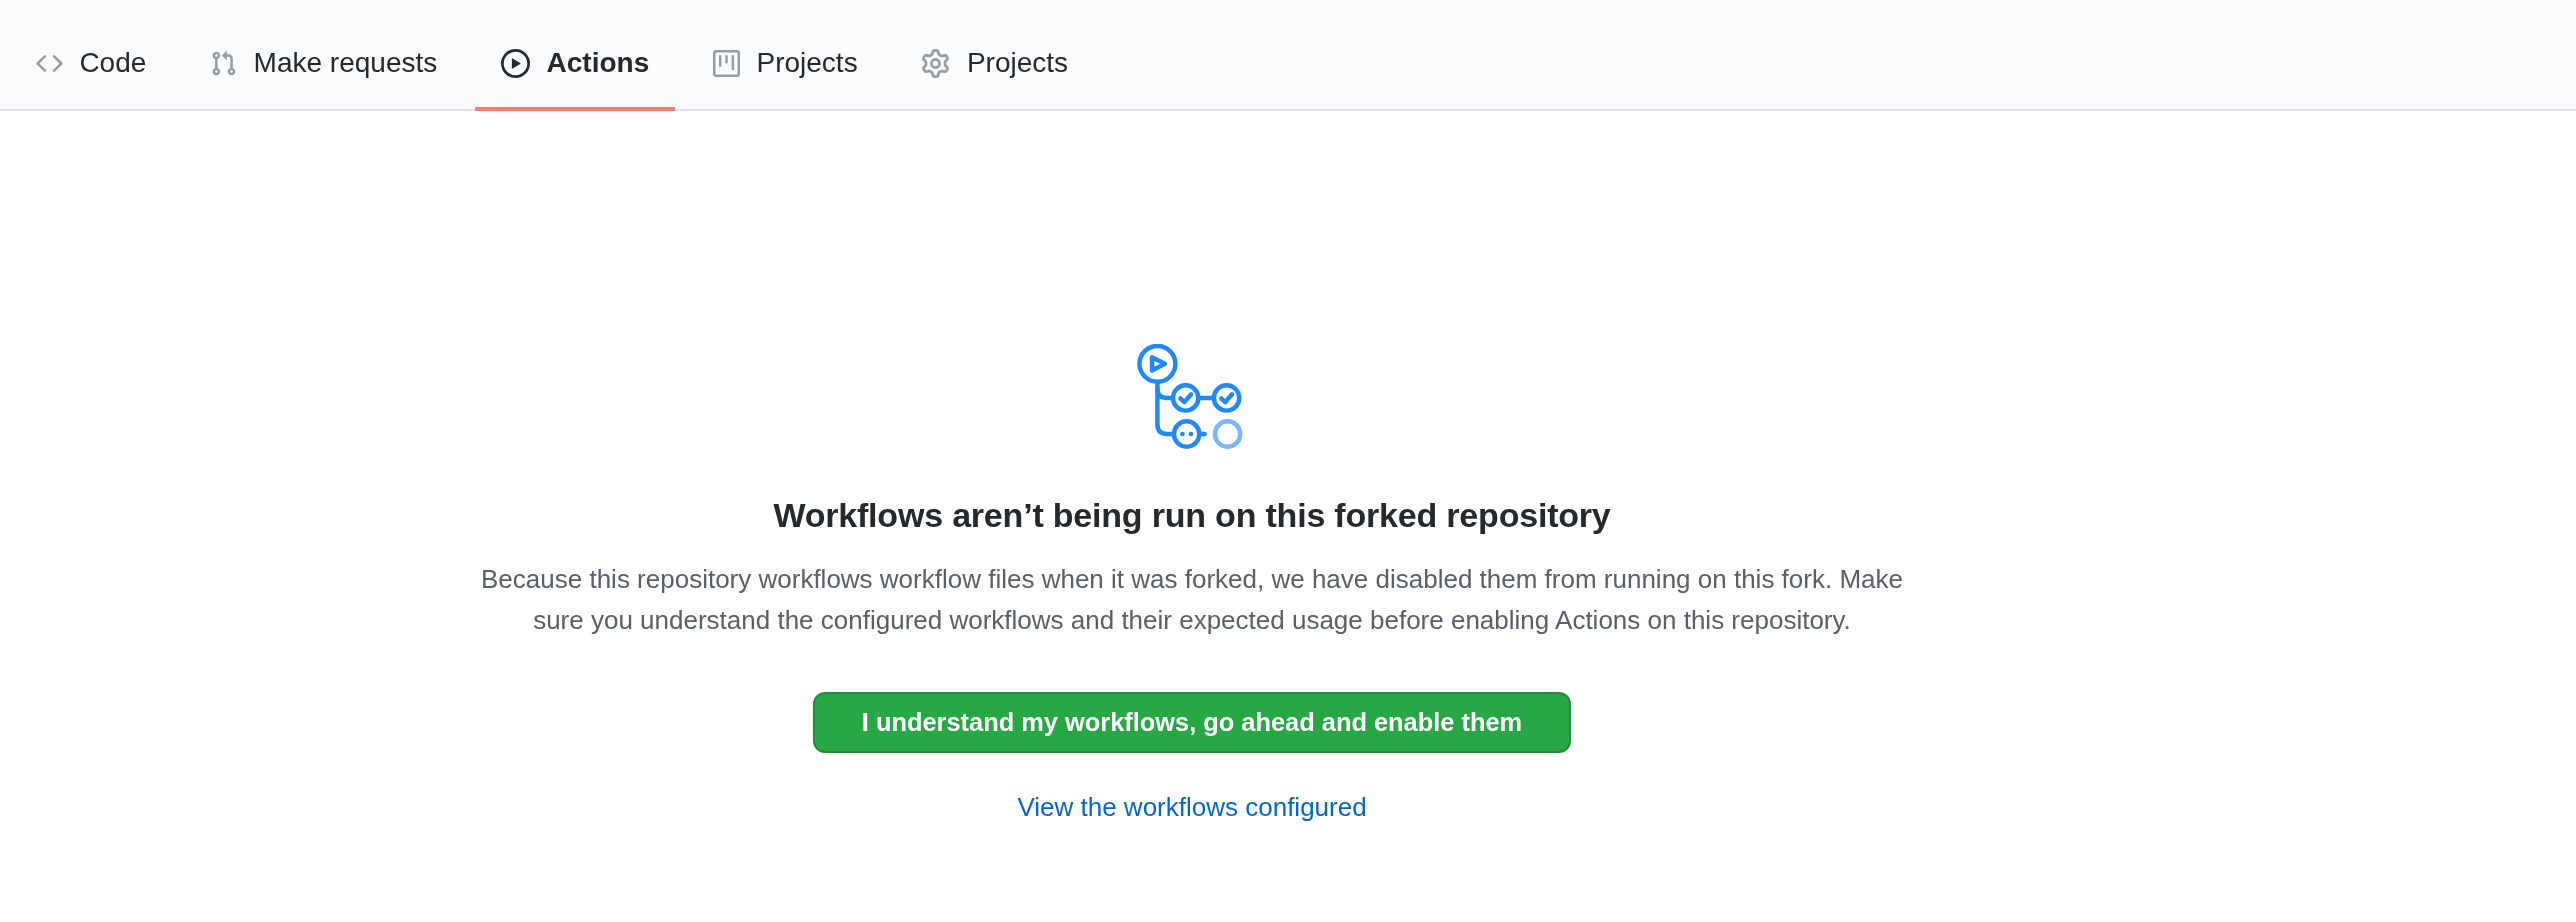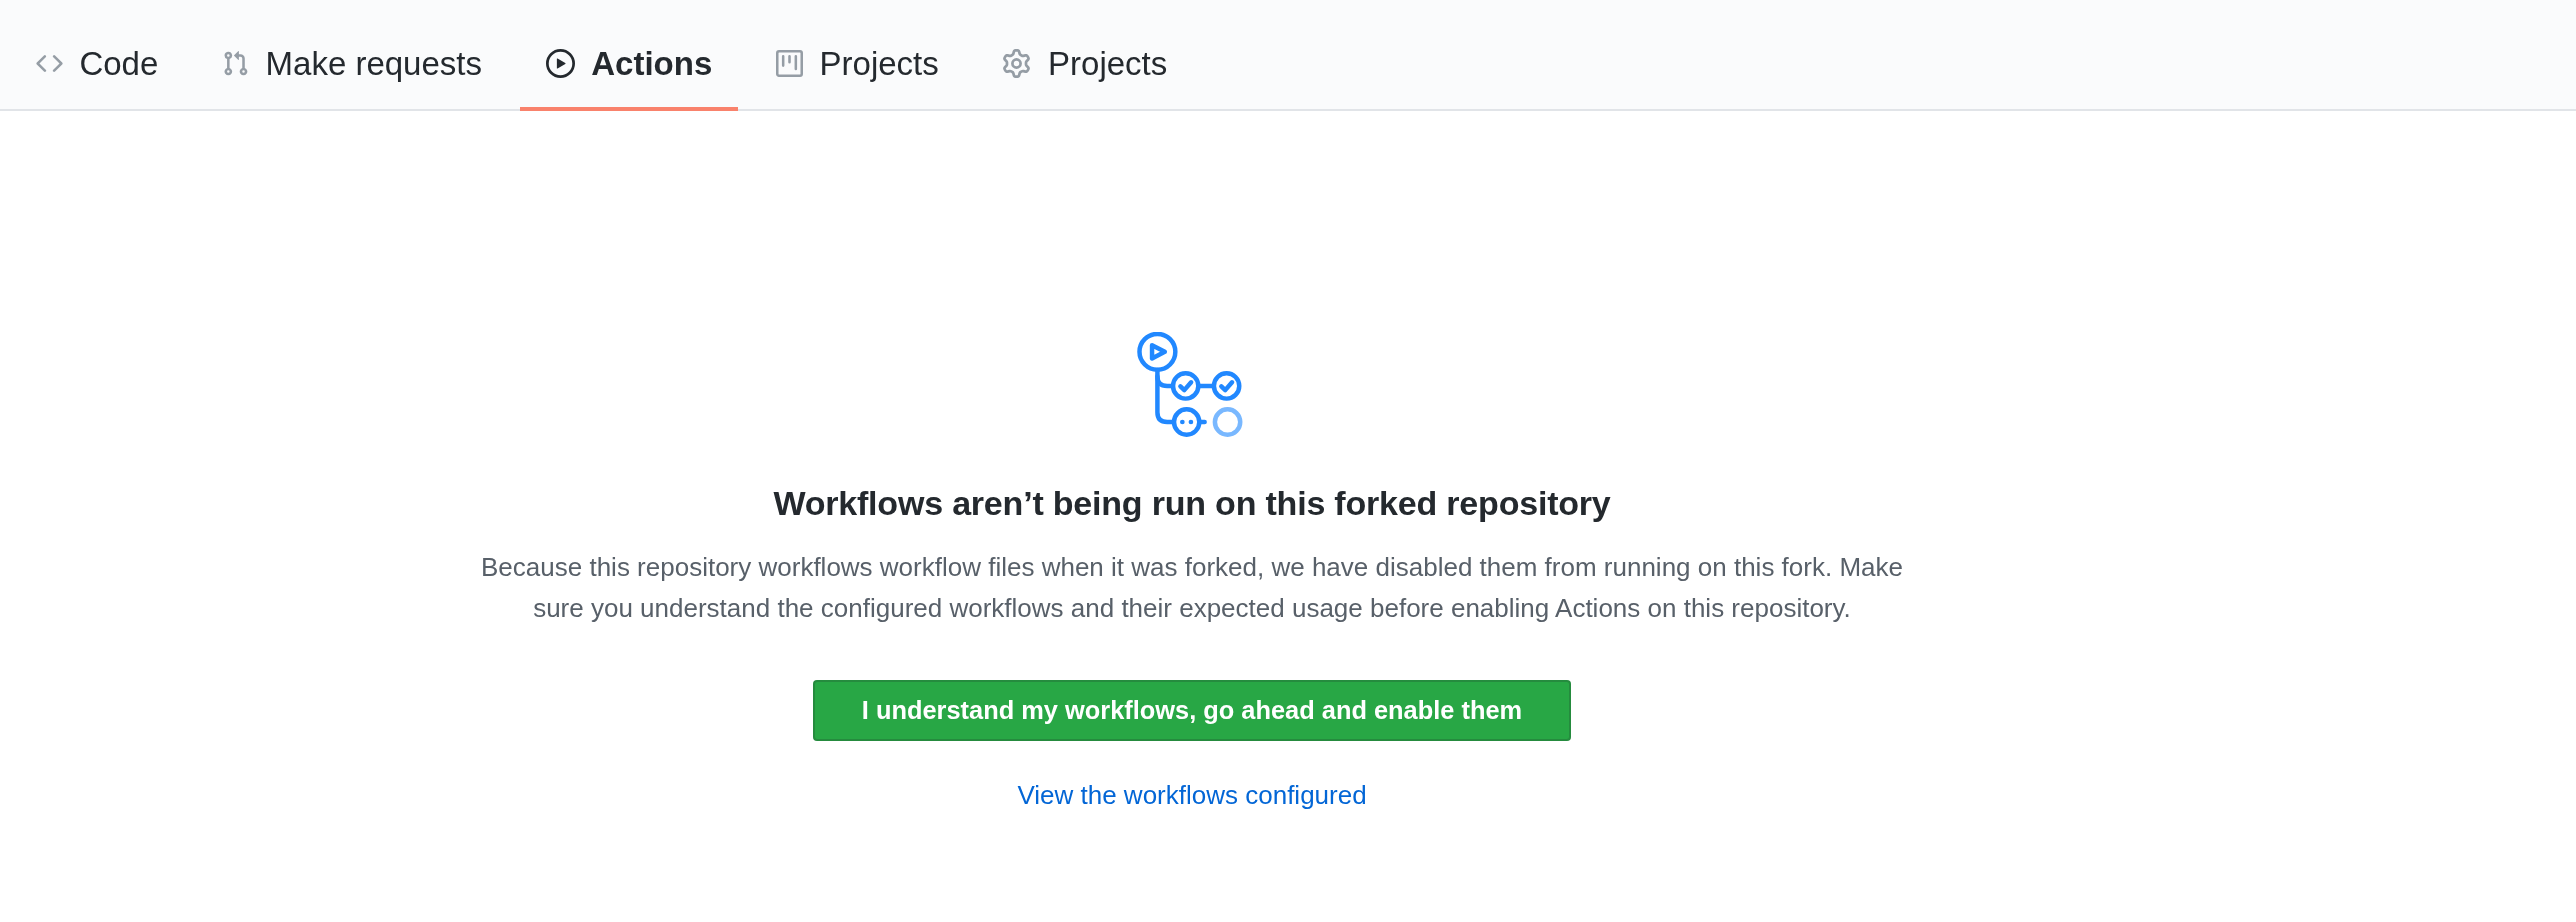--- a/index.html
+++ b/index.html
@@ -42,36 +42,36 @@
     align-items: stretch;
   }
   .tab {
     display: flex;
     align-items: center;
     gap: 16.6px;
     height: 92px;
     padding: 0 26px;
     margin-right: 11.7px;
     border-bottom: 4.9px solid transparent;
-    font-size: 33px;
+    font-size: 28px;
     line-height: 1;
     color: var(--text_primary);
     text-decoration: none;
     cursor: pointer;
     white-space: nowrap;
   }
   .tab .tab-icon svg { display: block; fill: var(--tab_icon); }
   .tab.active { border-bottom-color: var(--accent_underline); font-weight: 700; text-align: right; }
   .tab.active .tab-icon svg { fill: var(--text_primary); }
 
   
   .blankslate {
     position: relative;
     width: 1622px;
-    margin: 0 auto;
+    margin: 12px auto;
     left: -96px;
     padding-top: 221px;
     text-align: center;
   }
   .wf-icon { display: inline-block; }
   .wf-icon svg .wf-stroke { stroke: var(--icon_blue); fill: none; }
   .wf-icon svg .wf-stroke-light { stroke: var(--icon_blue_light); fill: none; }
   .wf-icon svg .wf-dot { fill: var(--icon_blue); }
 
   .bs-title {
@@ -87,21 +87,21 @@
     line-height: 41px;
     color: var(--text_secondary);
   }
   .bs-button-row { margin-top: 51px; }
   .btn-primary {
     display: inline-block;
     height: 61px;
     padding: 0 47px;
     background: var(--button_green);
     border: 2px solid rgba(27, 31, 35, 0.2);
-    border-radius: 4px;
+    border-radius: 12px;
     color: #ffffff;
     font-family: inherit;
     font-size: 25.4px;
     font-weight: 700;
     line-height: 57px;
     cursor: pointer;
   }
   .bs-link-row { margin-top: 39px; }
   .bs-link {
     font-size: 26px;

